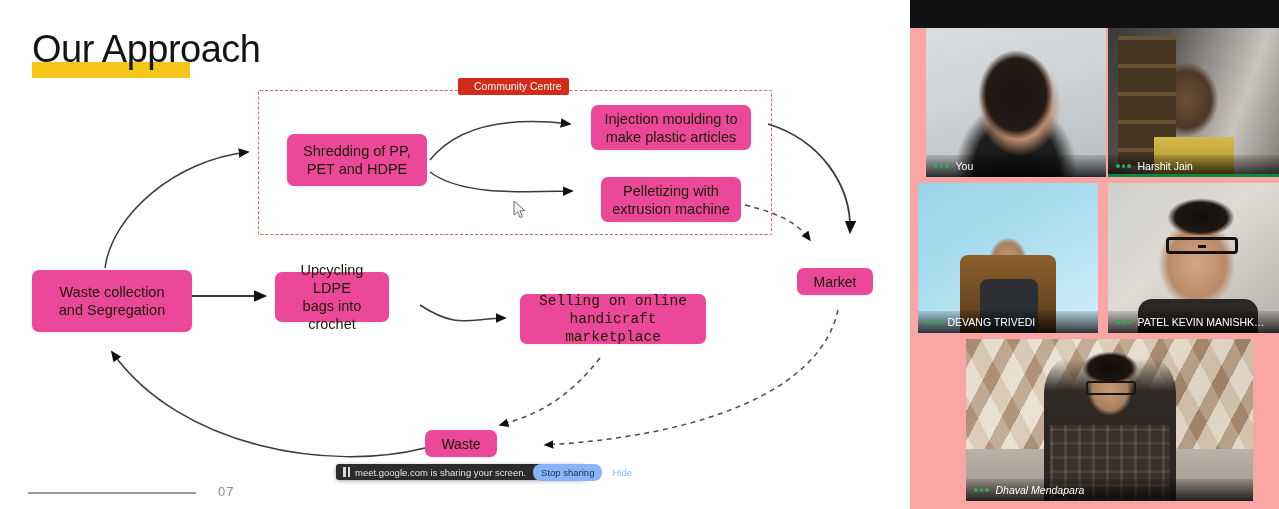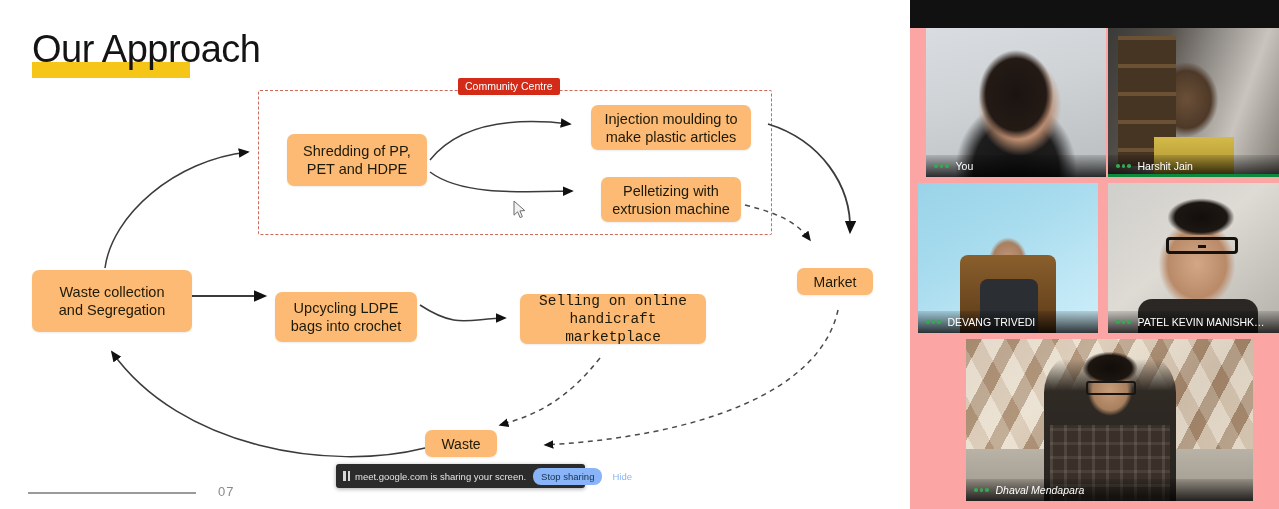--- a/index.html
+++ b/index.html
@@ -19,59 +19,59 @@
     font-size:38px; font-weight:normal; color:#141414;
     letter-spacing:-0.5px; z-index:3;
   }
   #title-highlight {
     position:absolute; left:32px; top:62px; width:158px; height:16px;
     background:#F5C518; z-index:2;
   }
 
   .node {
     position:absolute;
-    background:#fdba74;
+    background:#ec4899;
     border-radius:7px;
     color:#1e1a08;
     font-size:14.5px;
     line-height:18px;
     display:flex; align-items:center; justify-content:center;
     text-align:center;
     padding:6px 8px;
     z-index:4;
     box-shadow:0 1px 2px rgba(0,0,0,.08);
   }
 
   #community-box {
     position:absolute; left:258px; top:90px; width:514px; height:145px;
     border:1.4px dashed #C96A5B; border-radius:2px; z-index:1;
   }
   #community-label {
     position:absolute; left:458px; top:78px;
     background:#D32B18; color:#fff;
-    font-size:10.5px; padding:2px 7px 3px 7px;
+    font-size:10.5px; padding:2px 7px 3px 16px;
     border-radius:2px; z-index:5; white-space:nowrap;
   }
 
   #page-line {
     position:absolute; left:28px; top:492px; width:168px; height:1.5px;
     background:#9a9a9a;
   }
   #page-num {
     position:absolute; left:218px; top:484px;
     font-size:13px; color:#8a8a8a; letter-spacing:1px;
   }
 
   #svg-arrows { position:absolute; left:0; top:0; width:910px; height:509px; z-index:2; }
 
   #cursor { position:absolute; left:513px; top:200px; z-index:9; }
 
   
   #share-bar {
-    position:absolute; left:336px; top:464px; width:249px; height:24px;
+    position:absolute; left:336px; top:464px; width:249px; height:16px;
     background:#2b2b2b; border-radius:3px;
     display:flex; align-items:center; z-index:10;
     box-shadow:0 1px 4px rgba(0,0,0,.35);
   }
   #pause-icon { width:14px; margin-left:7px; display:flex; gap:2px; }
   #pause-icon i { display:block; width:2.5px; height:10px; background:#d8d8d8; }
   #share-text { color:#e3e3e3; font-size:9.5px; margin-left:5px; white-space:nowrap; }
   #stop-sharing {
     background:#8ab4f8; color:#17304f; font-size:9.5px;
     padding:3px 8px; border-radius:8px; margin-left:7px; white-space:nowrap;
@@ -225,21 +225,21 @@
     </div>
 
     <div class="node" id="n-injection" style="left:591px; top:105px; width:160px; height:45px;">
       <span>Injection moulding to<br>make plastic articles</span>
     </div>
 
     <div class="node" id="n-pelletizing" style="left:601px; top:177px; width:140px; height:45px;">
       <span>Pelletizing with<br>extrusion machine</span>
     </div>
 
-    <div class="node" id="n-upcycling" style="left:275px; top:272px; width:142px; height:50px;margin-top:20px;">
+    <div class="node" id="n-upcycling" style="left:275px; top:272px; width:114px; height:50px;">
       <span>Upcycling LDPE<br>bags into crochet</span>
     </div>
 
     <div class="node" id="n-selling" style="left:520px; top:294px; width:186px; height:50px;font-family:Liberation Mono, monospace;">
       <span>Selling on online<br>handicraft marketplace</span>
     </div>
 
     <div class="node" id="n-market" style="left:797px; top:268px; width:76px; height:27px; font-size:14px;">
       <span>Market</span>
     </div>

